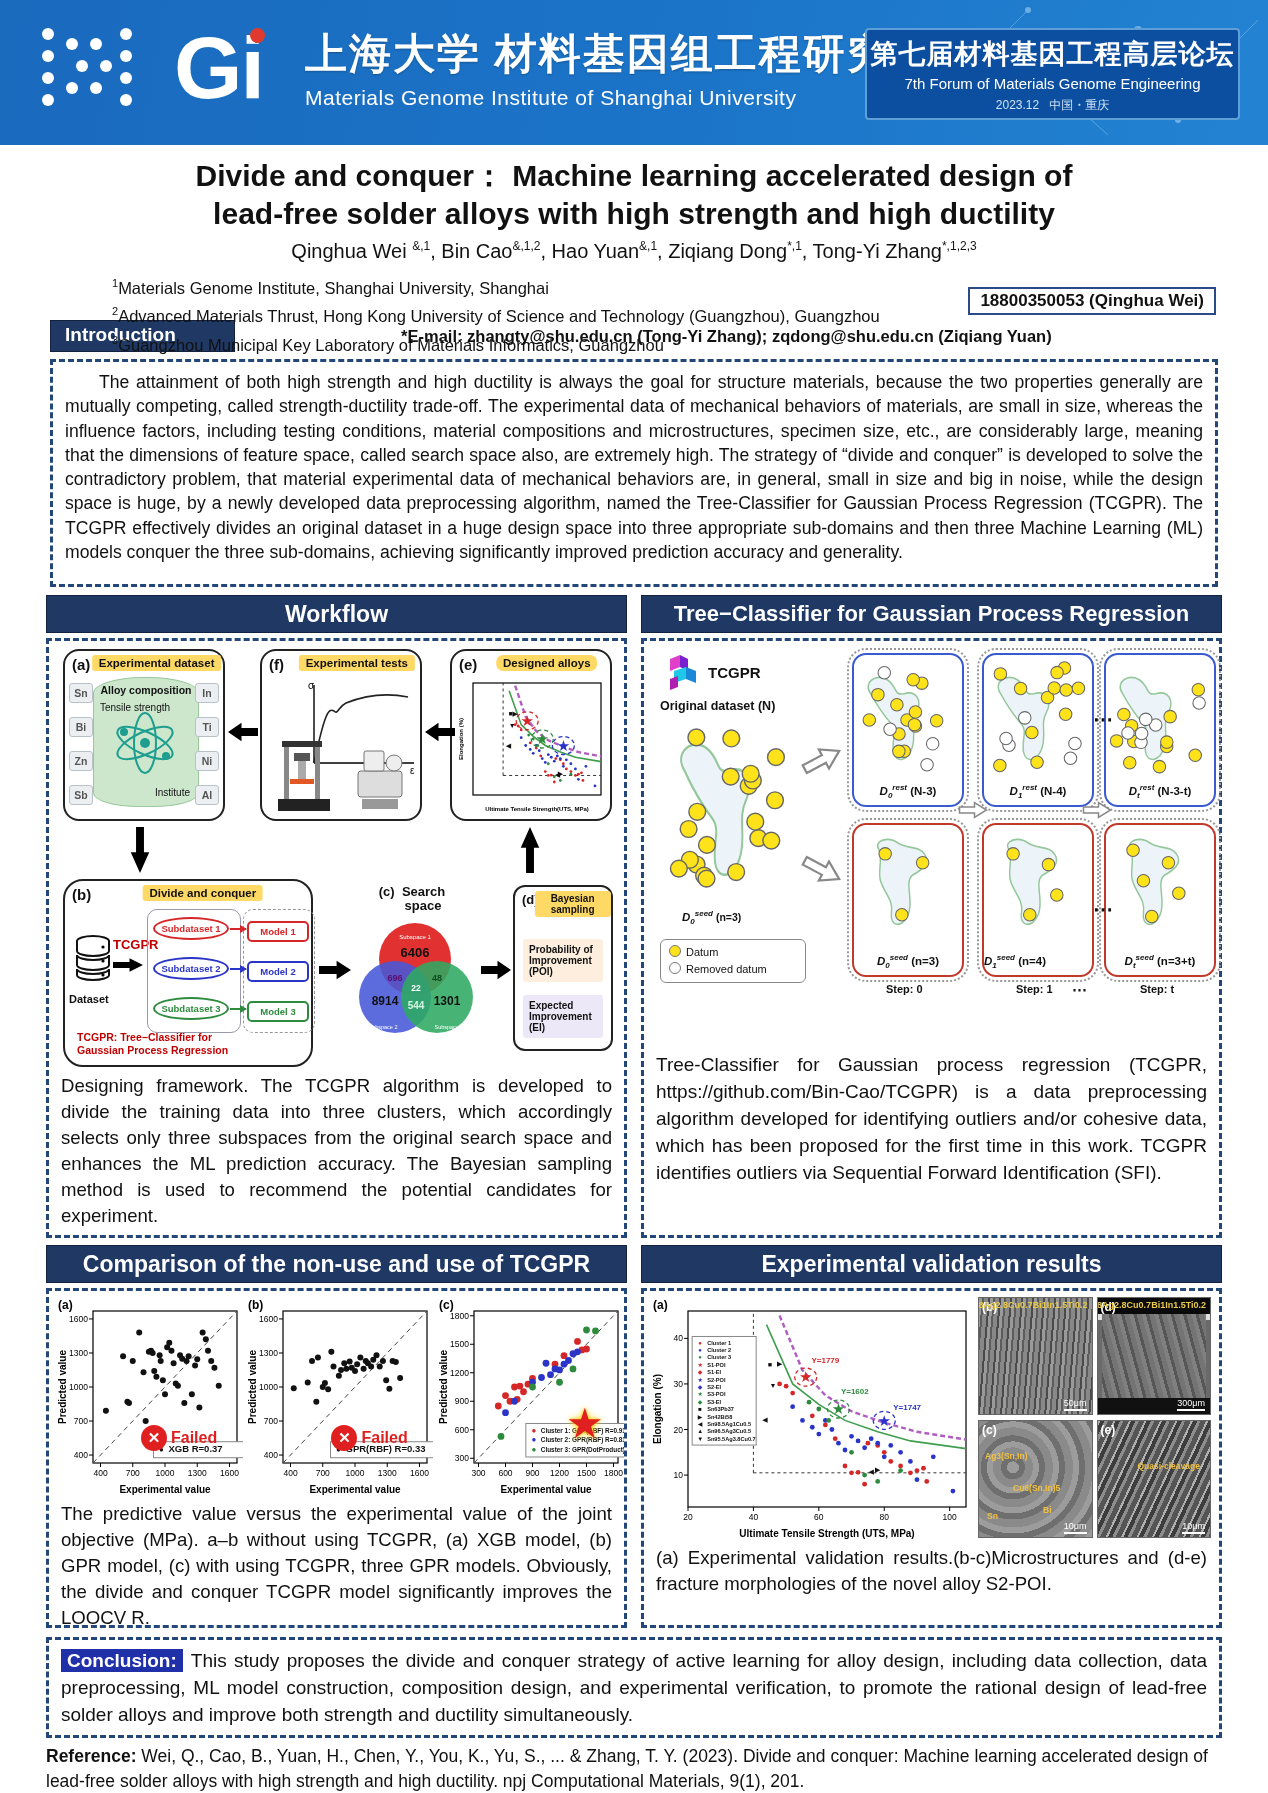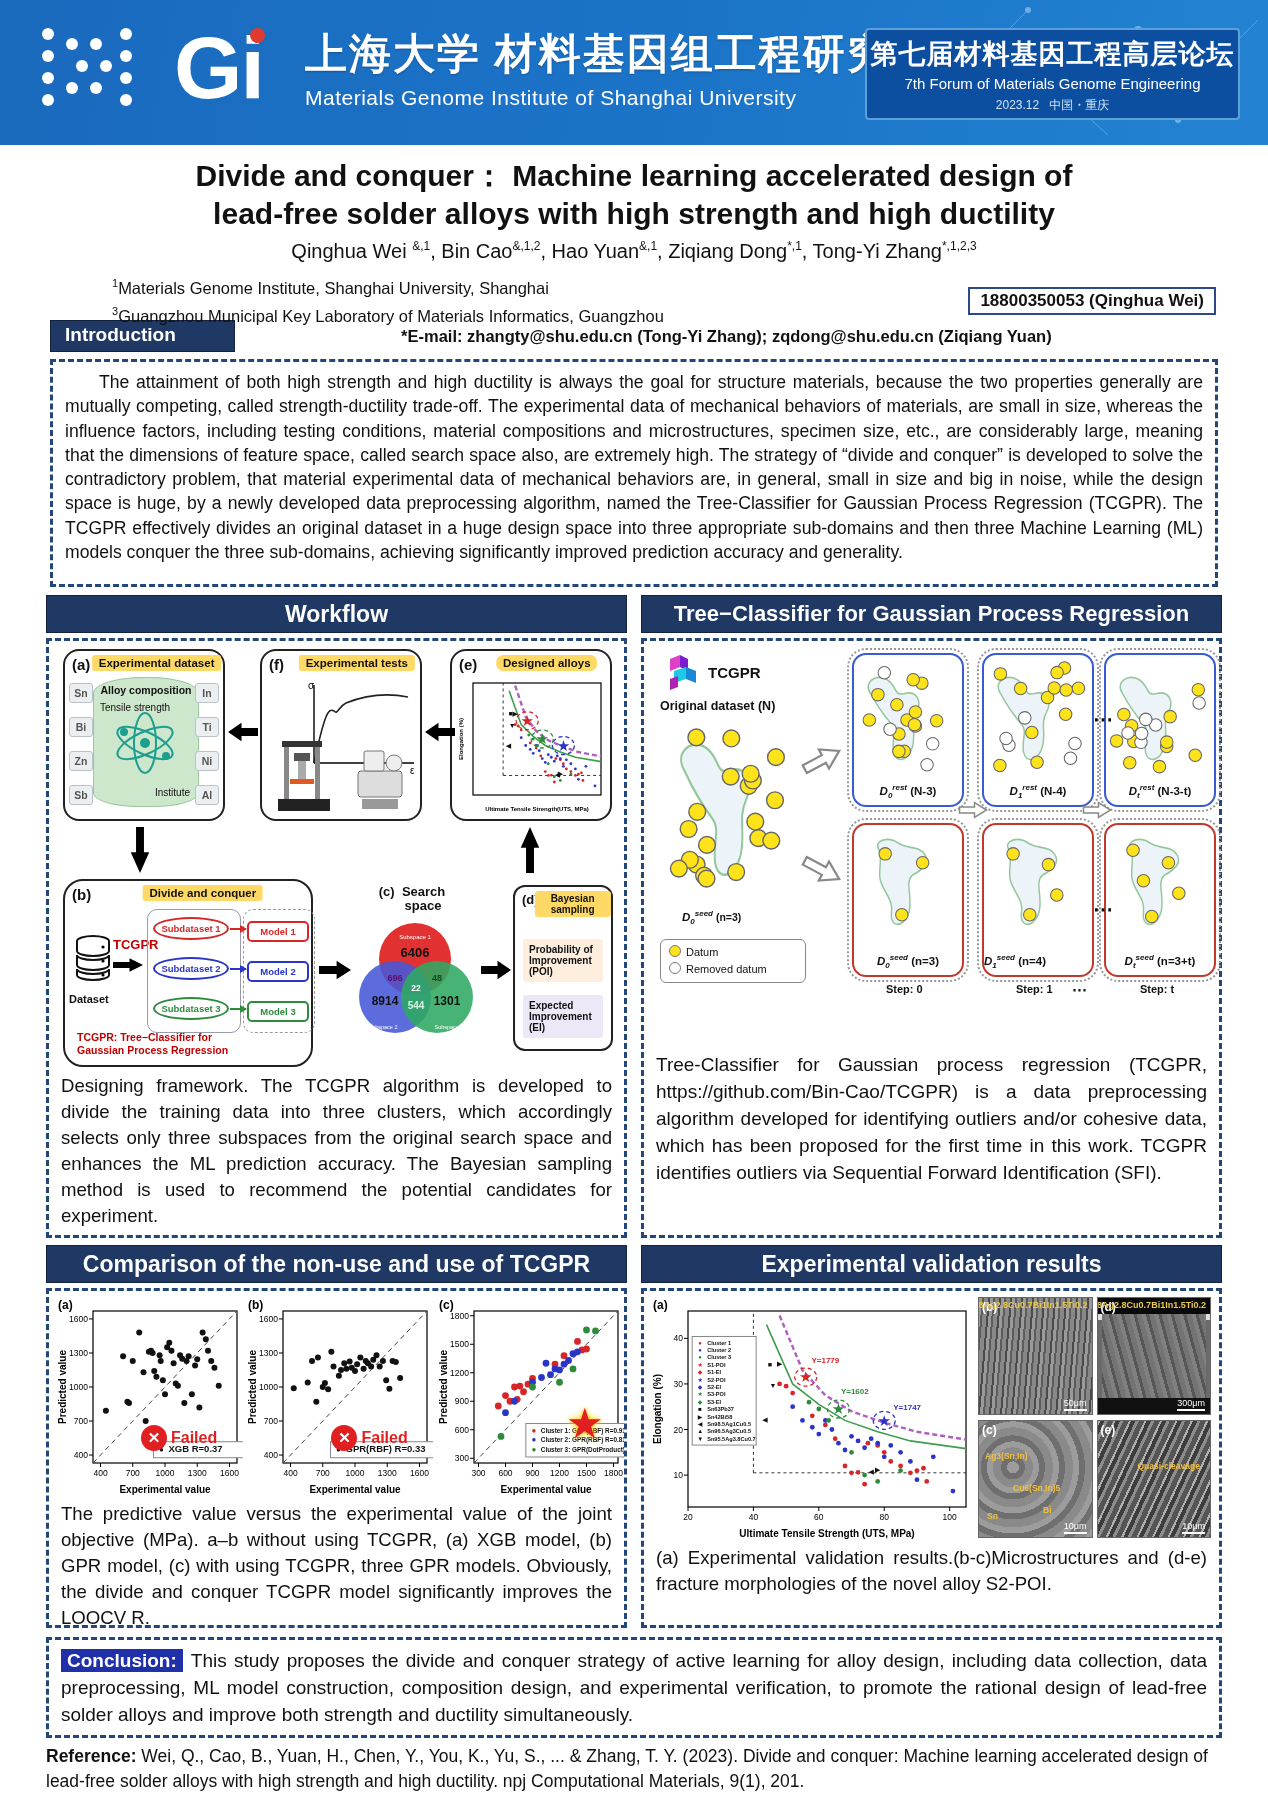--- a/index.html
+++ b/index.html
@@ -163,20 +163,21 @@
 
   <section class="titleblock">
     <h1 class="ptitle">
       <span>Divide and conquer：  Machine learning accelerated design of</span><br><span>lead-free solder alloys with high strength and high ductility</span>
     </h1>
     <div class="authors">
       <span><span>Qinghua Wei </span><sup>&amp;,1</sup></span><span><span>, Bin Cao</span><sup>&amp;,1,2</sup></span><span><span>, Hao Yuan</span><sup>&amp;,1</sup></span><span><span>, Ziqiang Dong</span><sup>*,1</sup></span><span><span>, Tong-Yi Zhang</span><sup>*,1,2,3</sup></span>
     </div>
     <div class="affils">
       <div><sup>1</sup><span>Materials Genome Institute, Shanghai University, Shanghai</span></div>
+      <div><sup>2</sup><span>Advanced Materials Thrust, Hong Kong University of Science and Technology (Guangzhou), Guangzhou</span></div>
       <div><sup>3</sup><span>Guangzhou Municipal Key Laboratory of Materials Informatics, Guangzhou</span></div>
     </div>
     <div class="phonebox">18800350053 (Qinghua Wei)</div>
   </section>
 
   <div class="introrow">
     <div class="sec-chip">Introduction</div>
     <div class="emailline">*E-mail: zhangty@shu.edu.cn (Tong-Yi Zhang); zqdong@shu.edu.cn (Ziqiang Yuan)</div>
   </div>
   <div class="dashedbox introbox"><span class="ind"></span><span>The attainment of both high strength and high ductility is always the goal for structure materials, because the two properties generally are mutually competing, called strength-ductility trade-off. The experimental data of mechanical behaviors of materials, are small in size, whereas the influence factors, including testing conditions, material compositions and microstructures, specimen size, etc., are considerably large, meaning that the dimensions of feature space, called search space also, are extremely high. The strategy of “divide and conquer” is developed to solve the contradictory problem, that material experimental data of mechanical behaviors are, in general, small in size and big in noise, while the design space is huge, by a newly developed data preprocessing algorithm, named the Tree-Classifier for Gaussian Process Regression (TCGPR).  The TCGPR effectively divides an original dataset in a huge design space into three appropriate sub-domains and then three Machine Learning (ML) models conquer the three sub-domains, achieving significantly improved prediction accuracy and generality.</span></div>

